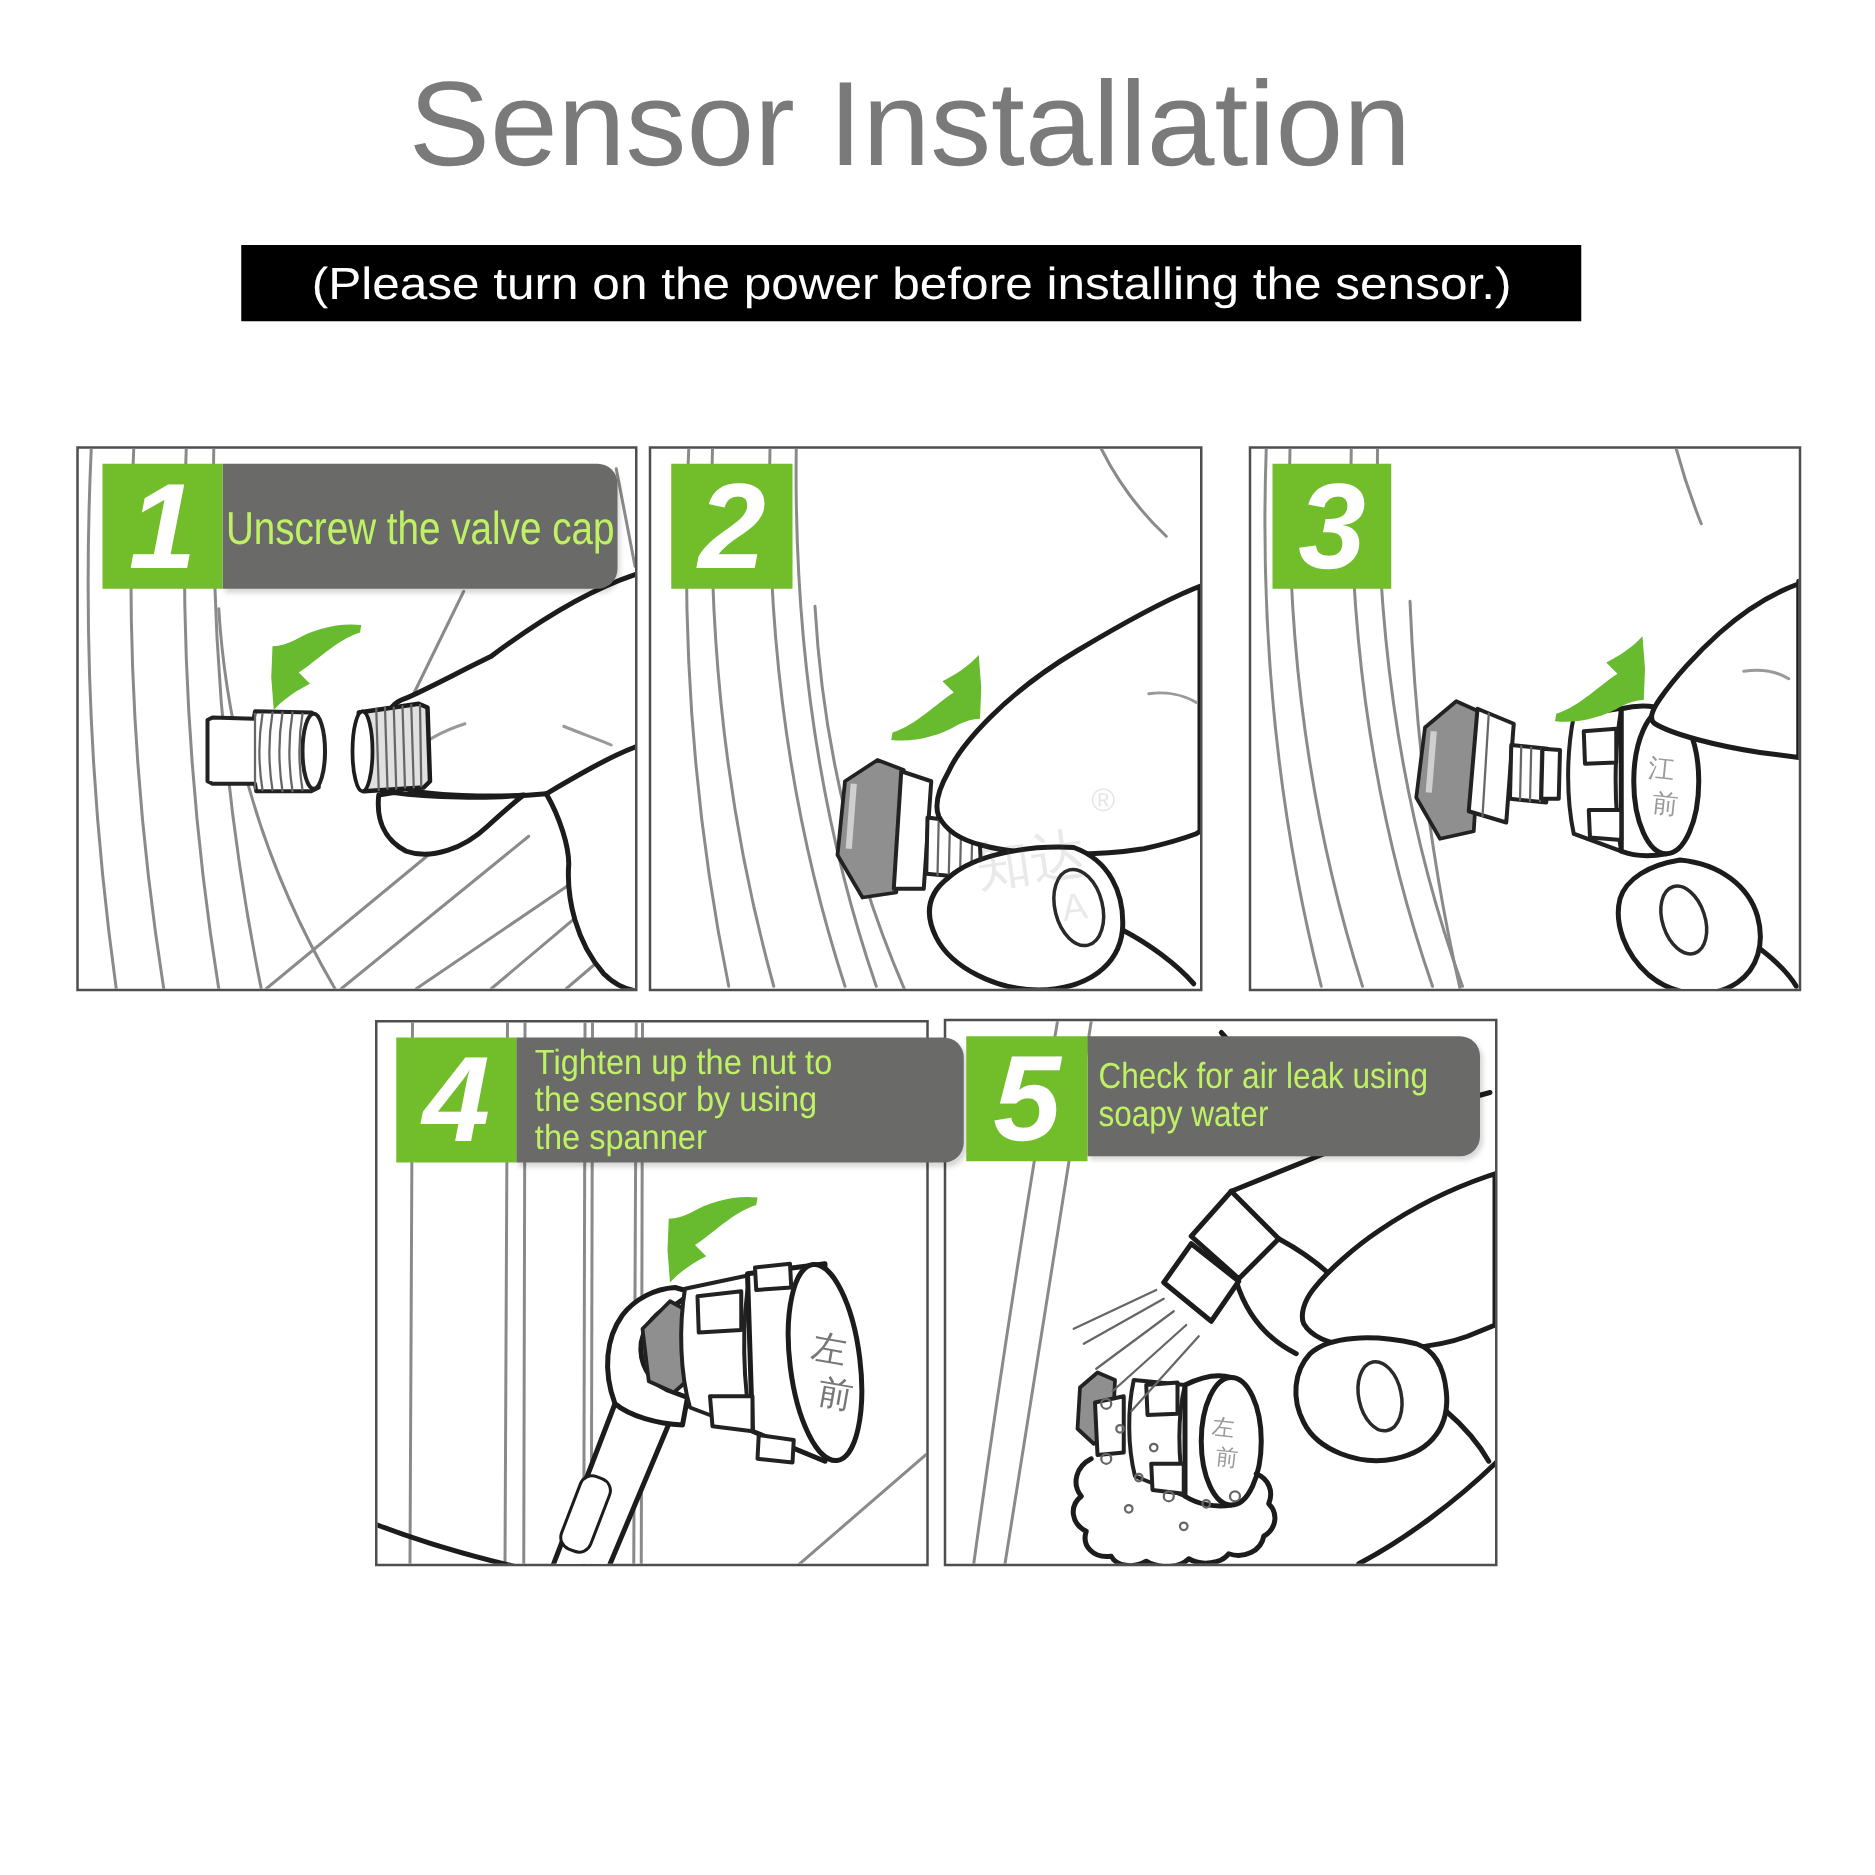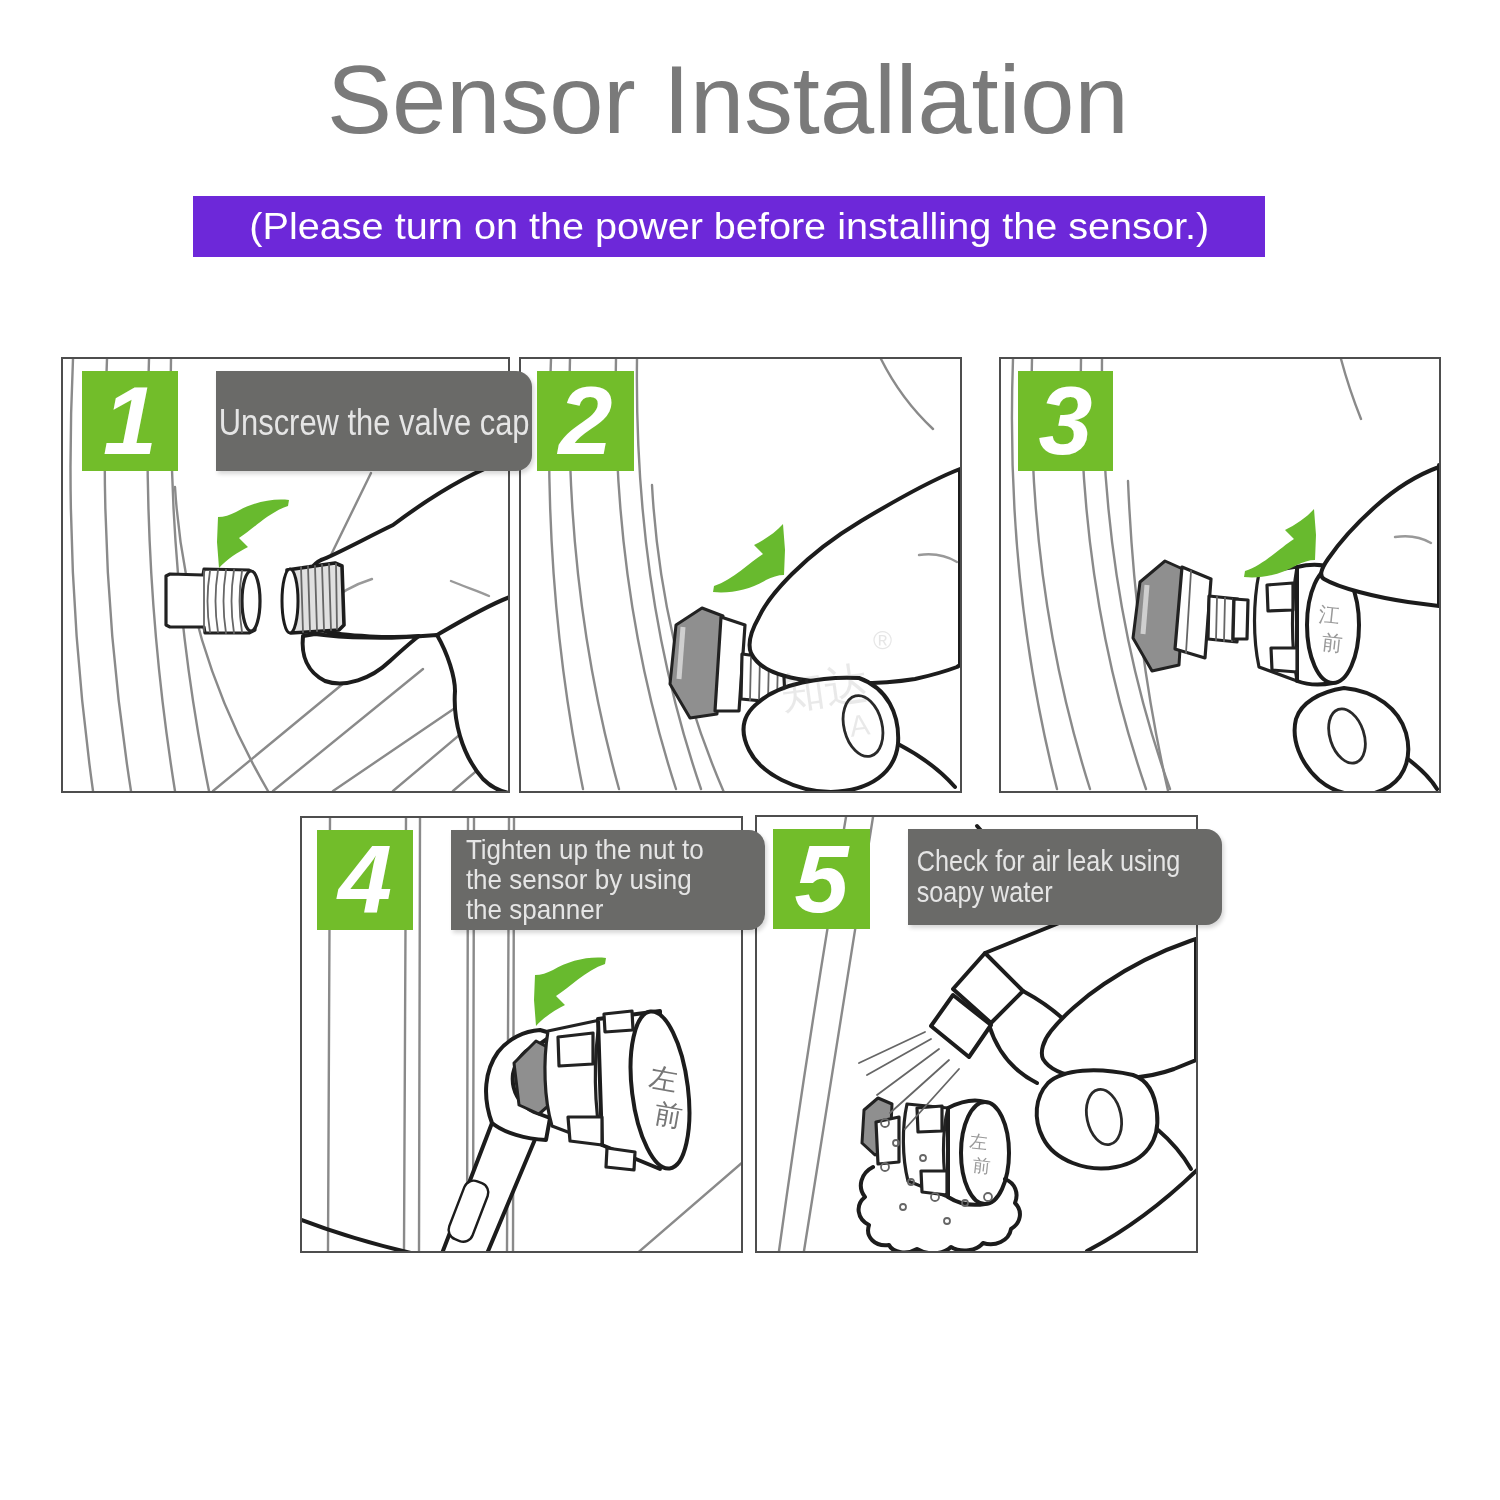--- a/index.html
+++ b/index.html
@@ -1,24 +1,24 @@
 <!DOCTYPE html>
 <html><head>
 <meta charset="utf-8">
 <style>
 html,body{margin:0;padding:0;background:#ffffff;}
 body{width:1500px;height:1500px;position:relative;font-family:"Liberation Sans",sans-serif;overflow:hidden;-webkit-font-smoothing:antialiased;}
 #title{position:absolute;left:-22px;top:50px;width:1500px;text-align:center;color:#7a7a7a;font-size:96px;line-height:100px;}
 #title span{display:inline-block;transform:scaleX(1.015);transform-origin:center;}
-#bluebar{position:absolute;left:193px;top:196px;width:1072px;height:61px;background:#6d28d9;color:#ffffff;text-align:center;}
+#bluebar{position:absolute;left:193px;top:196px;width:1072px;height:61px;background:#000000;color:#ffffff;text-align:center;}
 #bluebar span{display:inline-block;font-size:36px;line-height:61px;transform:scaleX(1.10);transform-origin:center;}
 .panel{position:absolute;border:2px solid #4e4e4e;background:#ffffff;}
 .panel svg{position:absolute;left:0;top:0;}
 .gbox{position:absolute;background:#72bd2a;color:#ffffff;display:flex;align-items:center;justify-content:center;font-weight:bold;font-style:italic;font-size:97px;z-index:3;}
-.gbar{position:absolute;background:#6a6a68;border-radius:0 16px 16px 0;color:#e5e5e5;z-index:2;box-shadow:2px 3px 4px rgba(0,0,0,0.16);margin-left:38px;}
+.gbar{position:absolute;background:#6a6a68;border-radius:0 16px 16px 0;color:#bef264;z-index:2;box-shadow:2px 3px 4px rgba(0,0,0,0.16);}
 .gbar .c{position:absolute;left:0;top:0;width:100%;height:100%;display:flex;align-items:center;justify-content:center;}
 .gbar .l{position:absolute;left:0;top:0;width:100%;height:100%;display:flex;flex-direction:column;justify-content:center;}
 .t1{display:inline-block;font-size:37px;transform:scaleX(0.835);transform-origin:center;white-space:nowrap;margin-top:4px;}
 .t4{display:inline-block;font-size:28px;line-height:30px;transform:scaleX(0.93);transform-origin:left;white-space:nowrap;padding-left:16px;}
 .t5{display:inline-block;font-size:29px;line-height:31px;transform:scaleX(0.87);transform-origin:left;white-space:nowrap;padding-left:10px;}
 .hd{fill:#ffffff;stroke:#1c1c1c;stroke-width:4;stroke-linejoin:round;stroke-linecap:round;}
 .hs{fill:none;stroke:#1c1c1c;stroke-width:4;stroke-linejoin:round;stroke-linecap:round;}
 .ow{fill:#ffffff;stroke:#222222;stroke-width:3.2;stroke-linejoin:round;}
 .fg{fill:#8f8f8f;stroke:#222222;stroke-width:3;stroke-linejoin:round;}
 .rim{fill:none;stroke:#8a8a8a;stroke-width:2.4;stroke-linecap:round;}
@@ -175,21 +175,21 @@
   <path class="ow" d="M 302 196 L 330 193 L 331 212 L 303 214 Z" stroke-width="2.6"></path>
   <path class="ow" d="M 305 330 L 333 334 L 332 352 L 304 349 Z" stroke-width="2.6"></path>
   <text x="346" y="268" font-size="28" fill="#777777" font-family="Liberation Sans" transform="rotate(10 346 268)">左</text>
   <text x="351" y="304" font-size="28" fill="#777777" font-family="Liberation Sans" transform="rotate(10 351 304)">前</text>
 
   <path class="ar" d="M 304 140 C 286 138 266 143 251 152 C 245 155 239 157 233 157 L 232 182 L 234 208 C 242 199 253 192 263 187 L 254 178 C 267 170 284 152 303 146 Z"></path>
 </svg>
 <div class="gbox" style="left:15px;top:12px;width:96px;height:100px;">
       <span>4</span>
     </div>
-<div class="gbar" style="left:111px;top:12px;width:314px;height:100px;">
+<div class="gbar" style="left:111px;top:12px;width:314px;height:100px;padding-left:44px;">
       <div class="l">
         <span class="t4">Tighten up the nut to</span>
         <span class="t4">the sensor by using</span>
         <span class="t4">the spanner</span>
       </div>
     </div>
 </div>
 
 <div class="panel" id="p5" style="left:755px;top:815px;width:439px;height:434px;">
 <svg width="439" height="434" viewBox="0 0 439 434">

